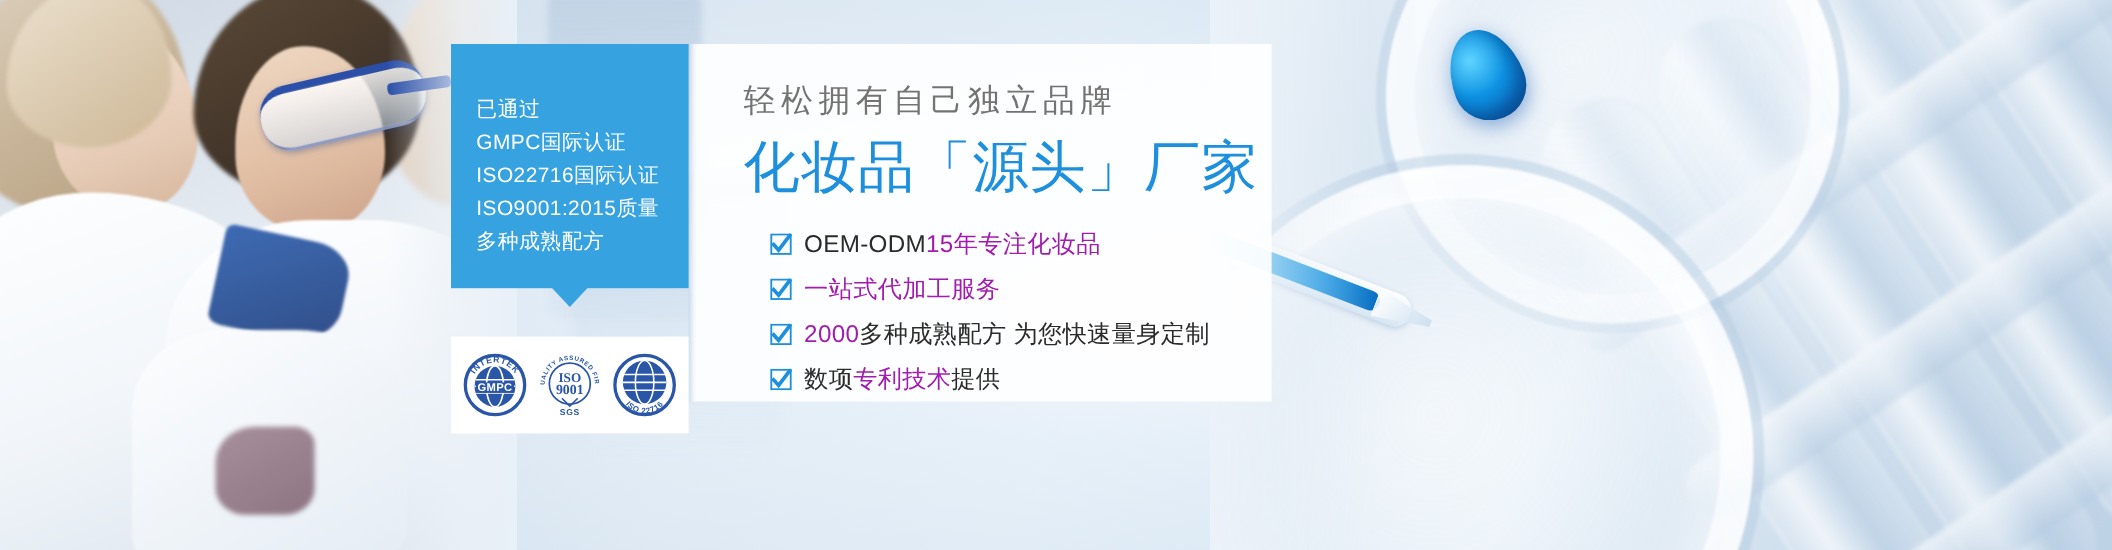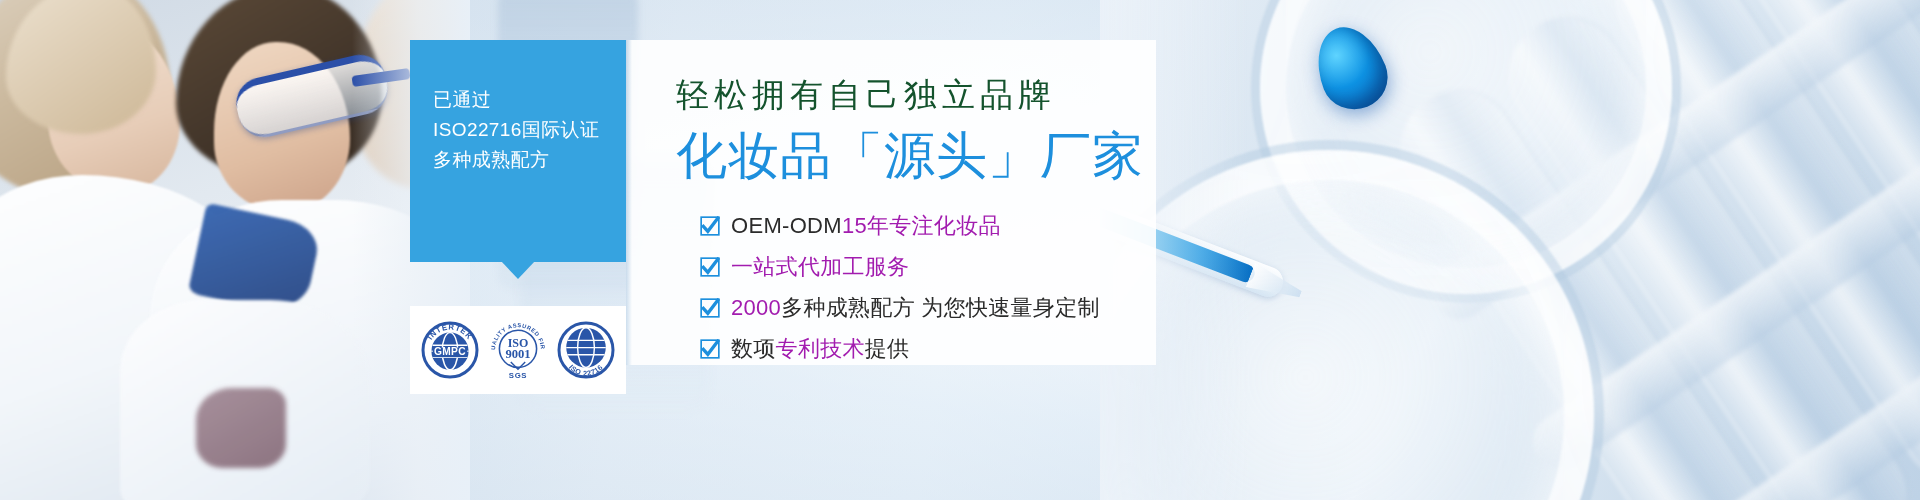--- a/index.html
+++ b/index.html
@@ -108,21 +108,21 @@
     width:0;height:0;border-left:17px solid transparent;border-right:17px solid transparent;border-top:18px solid #36a3e0;}
 
   
   .logo-strip{position:absolute;left:410px;top:306px;width:216px;height:88px;background:#ffffff;z-index:5;
     display:flex;align-items:center;justify-content:space-around;padding:0 6px;box-sizing:border-box;}
   .logo{width:60px;height:60px;flex:0 0 auto;}
 
   
   .panel{position:absolute;left:632px;top:40px;width:524px;height:325px;
     background:rgba(255,255,255,.90);z-index:4;box-sizing:border-box;padding:38px 0 0 44px;}
-  .kicker{font-size:33px;color:#14532d;letter-spacing:5px;line-height:1;}
+  .kicker{font-size:29px;color:#737373;letter-spacing:5px;line-height:1;}
   .headline{margin-top:17px;font-size:51px;color:#1d8fdd;letter-spacing:1px;line-height:1.08;white-space:nowrap;}
   .bullets{margin-top:22px;}
   .bullet{display:flex;align-items:center;height:41px;font-size:22px;color:#2b2b2b;letter-spacing:.3px;white-space:nowrap;margin-left:24px;}
   .tick{width:20px;height:20px;flex:0 0 auto;margin-right:11px;}
   .hl{color:#a21caf;}
   .panel-edge{position:absolute;left:626px;top:40px;width:6px;height:325px;
     background:linear-gradient(90deg,rgba(190,212,232,.55),rgba(255,255,255,.9));z-index:4;}
 </style>
 </head>
 <body>
@@ -172,21 +172,23 @@
         <div class="pip-tip"></div>
       </div>
       <div class="drop"></div>
       <div class="glass-fade"></div>
     </div>
   </div>
 
   <div class="cert-card">
     <div class="cert-lines">
       <div class="cert-line">已通过</div>
+      <div class="cert-line">GMPC国际认证</div>
       <div class="cert-line">ISO22716国际认证</div>
+      <div class="cert-line">ISO9001:2015质量</div>
       <div class="cert-line">多种成熟配方</div>
     </div>
     <div class="cert-arrow"></div>
   </div>
 
   <div class="logo-strip">
 
     <svg class="logo" viewBox="0 0 100 100">
       <circle cx="50" cy="50" r="45" fill="none" stroke="#2a56a8" stroke-width="5"></circle>
       <circle cx="50" cy="52" r="31" fill="#2a56a8"></circle>

